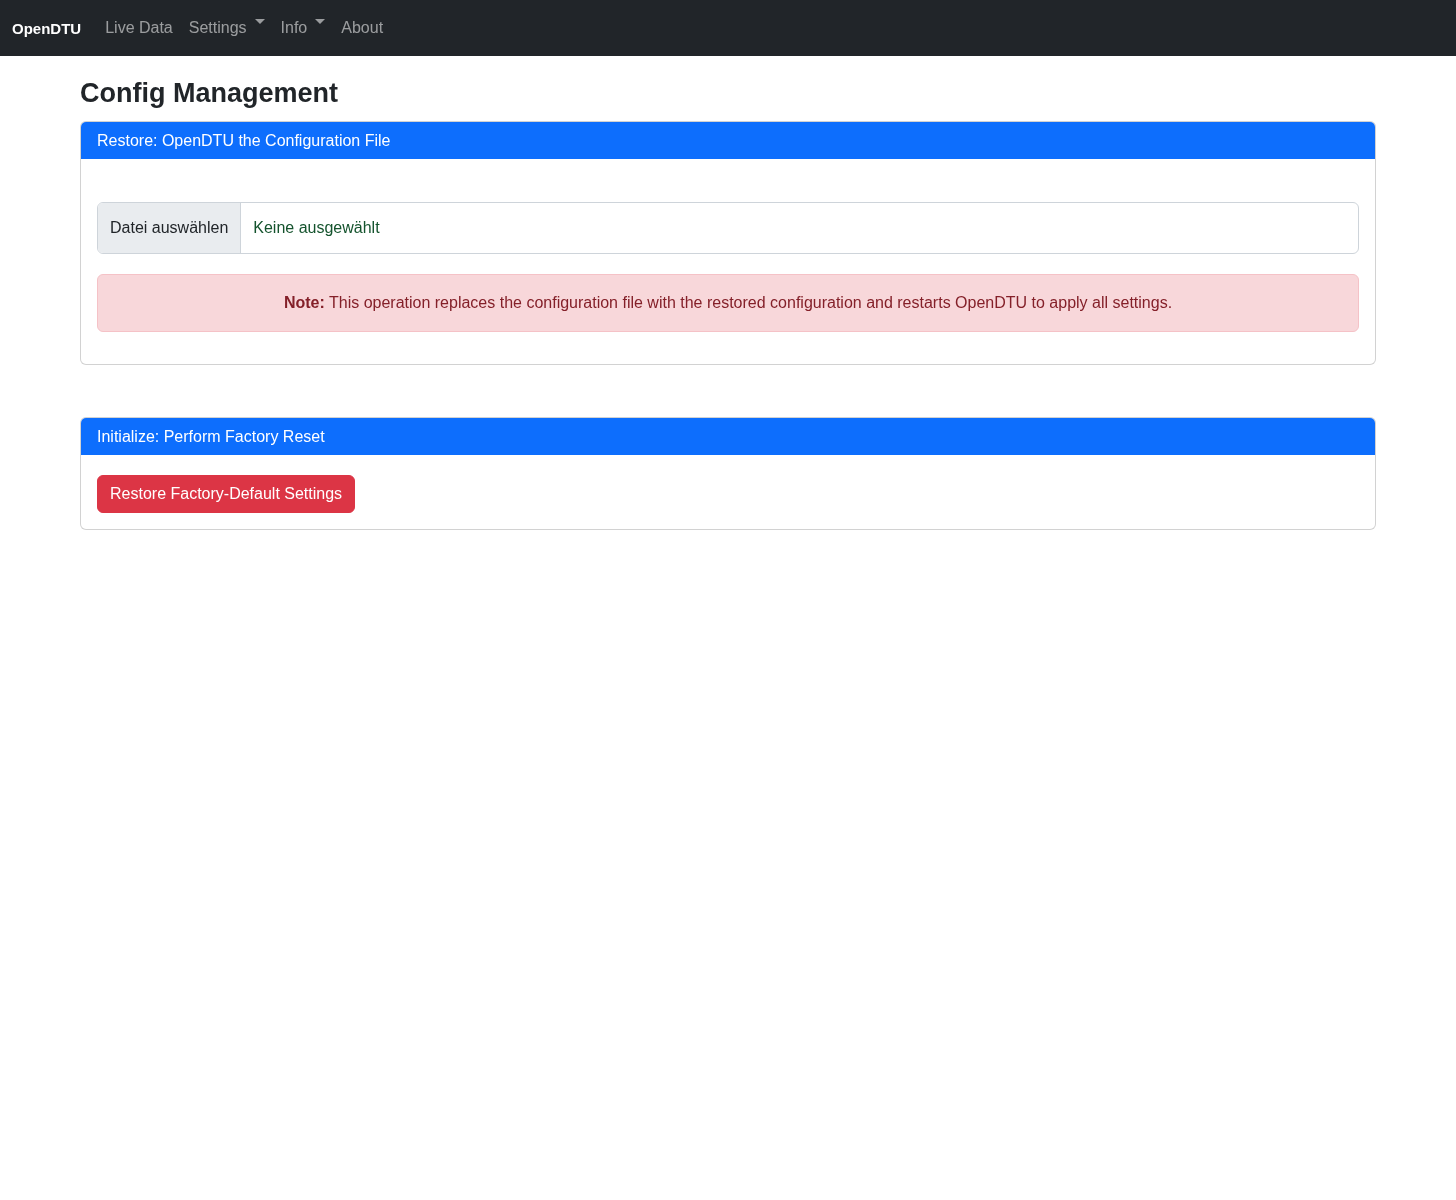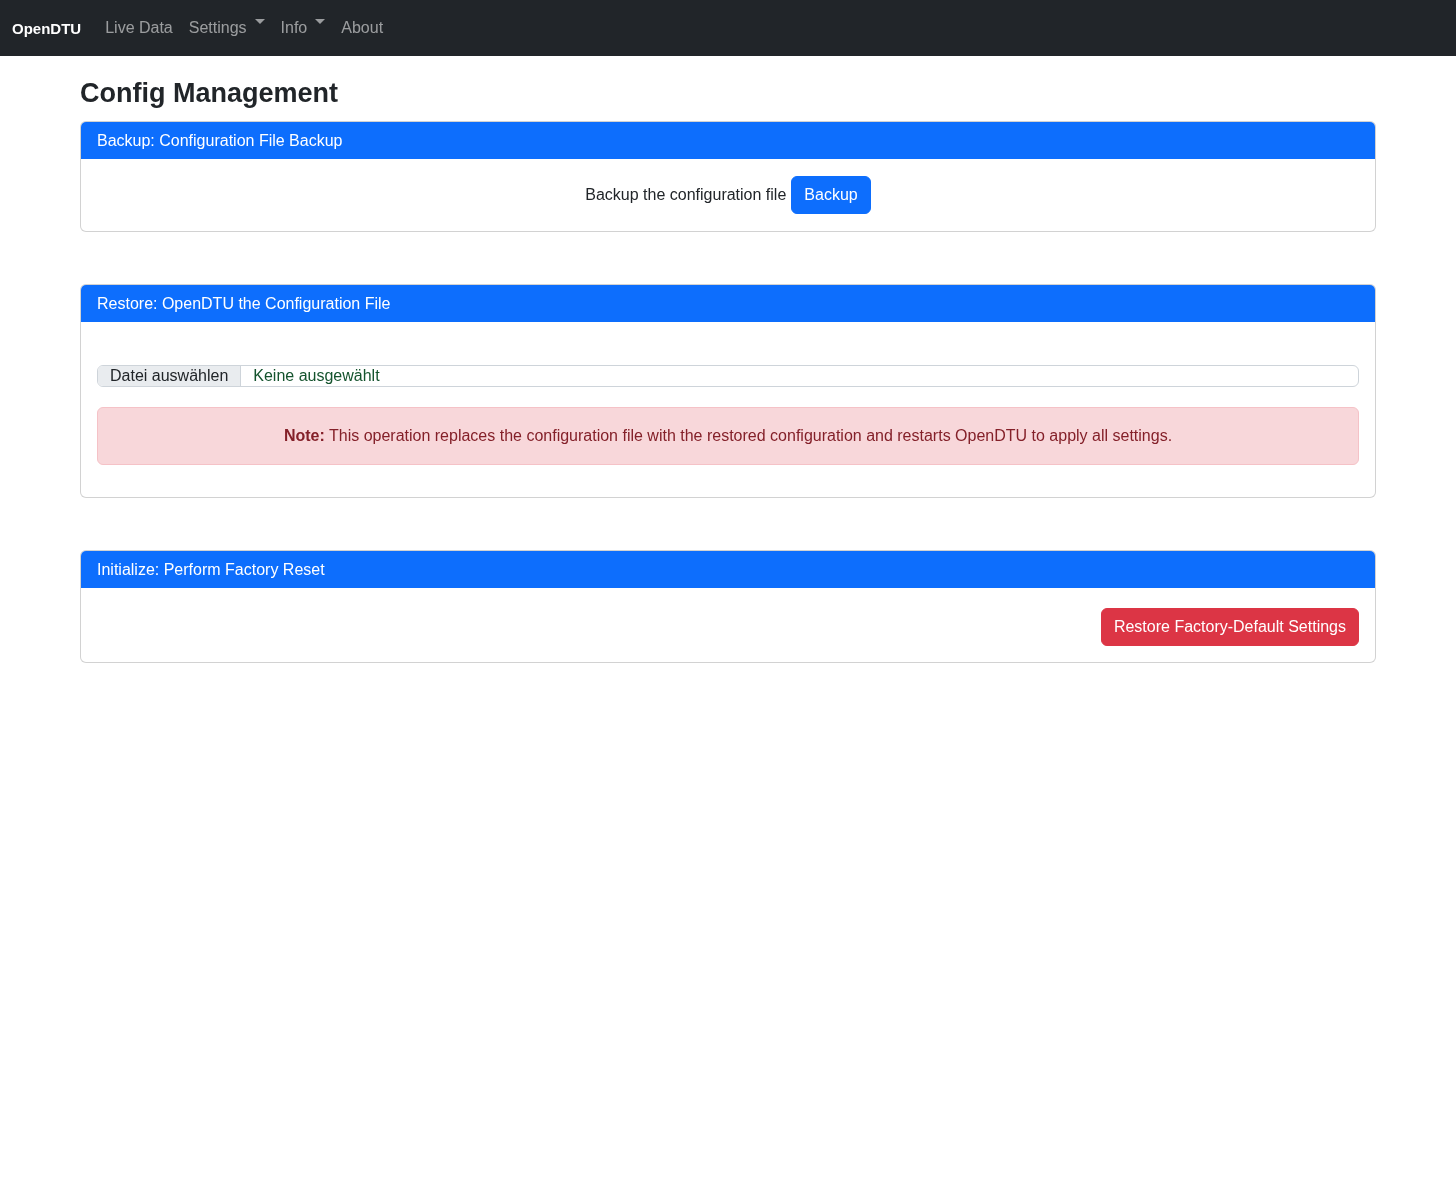--- a/index.html
+++ b/index.html
@@ -104,21 +104,21 @@
   .btn-danger {
     background: #dc3545;
     border-color: #dc3545;
     color: #ffffff;
   }
 
   
   .file-input {
     margin-top: 27px;
     width: 100%;
-    height: 22px;
+    height: 52px;
     border: 1px solid #ced4da;
     border-radius: 6px;
     display: flex;
     align-items: stretch;
     overflow: hidden;
     background: #ffffff;
     cursor: pointer;
   }
   .file-btn {
     background: #e9ecef;
@@ -147,21 +147,21 @@
     padding: 16px;
     text-align: center;
     line-height: 24px;
   }
   .alert-danger b { font-weight: 700; }
 
   
   .init-button-row {
     margin-top: 4px;
     display: flex;
-    justify-content: flex-end;
+    justify-content: flex-start;
   }
 </style>
 </head>
 <body>
 
 <nav class="navbar">
   <a class="navbar-brand">OpenDTU</a>
   <a class="nav-link">
       <span>Live Data</span>
     </a>
@@ -174,27 +174,20 @@
       <span class="caret"></span>
     </a>
   <a class="nav-link">
       <span>About</span>
     </a>
 </nav>
 
 <div class="container">
   <h1 class="page-title">Config Management</h1>
 
-  <div class="card">
-    <div class="card-header">Backup: Configuration File Backup</div>
-    <div class="backup-body">
-      <span>Backup the configuration file</span>
-      <button class="btn btn-primary">Backup</button>
-    </div>
-  </div>
 
   <div class="card">
     <div class="card-header">Restore: OpenDTU the Configuration File</div>
     <div class="card-body">
       <div class="file-input">
         <span class="file-btn">Datei auswählen</span>
         <span class="file-status">Keine ausgewählt</span>
       </div>
       <div class="alert-danger">
         <b>Note:</b><span> This operation replaces the configuration file with the restored configuration and restarts OpenDTU to apply all settings.</span>

